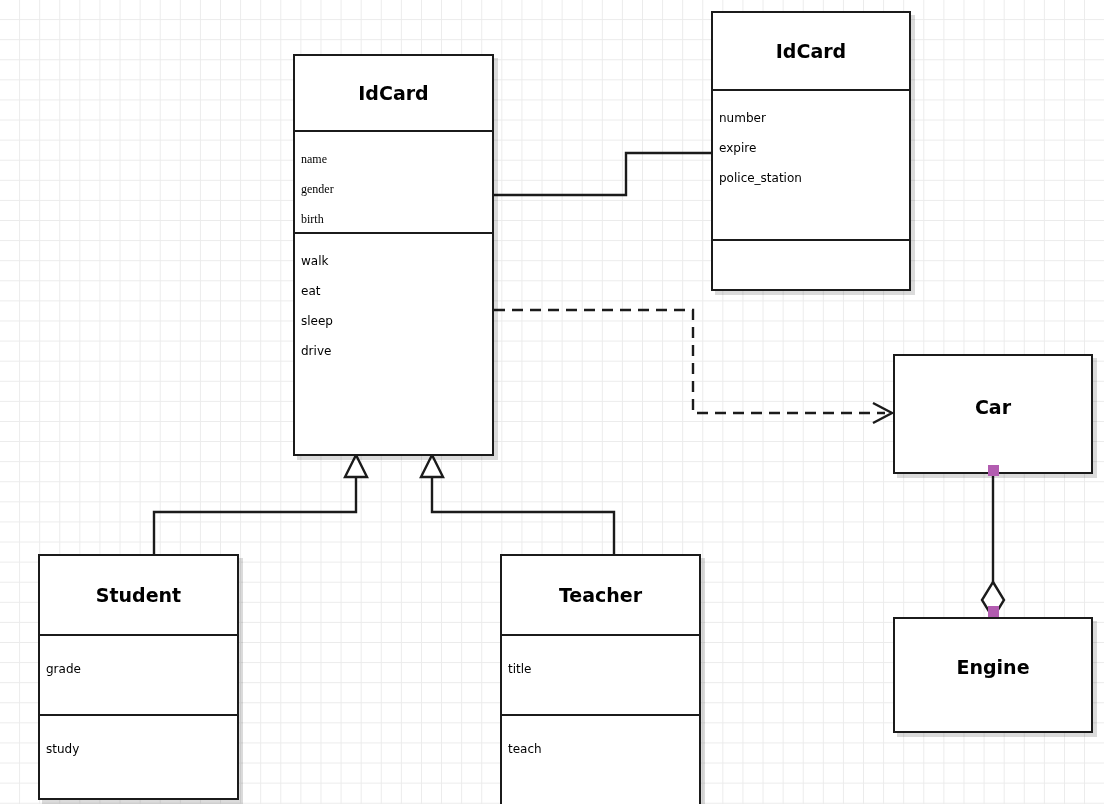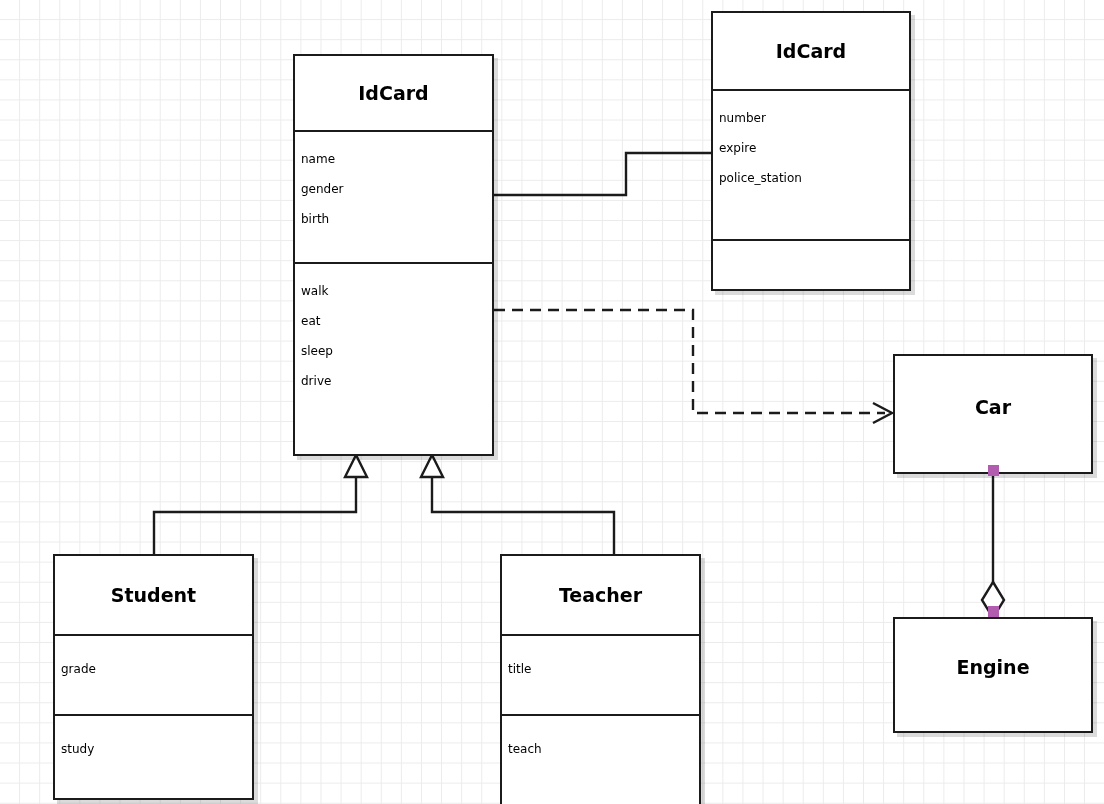--- a/index.html
+++ b/index.html
@@ -91,21 +91,21 @@
     </g>
 
     <g>
       <path d="M 993 474 L 993 585" fill="none" stroke="#1b1b1b" stroke-width="2.4"></path>
       <polygon points="993,582 1004,600 993,618 982,600" fill="#ffffff" stroke="#1b1b1b" stroke-width="2.4"></polygon>
     </g>
   </svg>
 
   <div class="uml-class" style="left:293px; top:54px; width:201px; height:402px;">
     <div class="cls-name" style="height:74px;">IdCard</div>
-    <div class="cls-compartment" style="height:132px;">
+    <div class="cls-compartment" style="height:102px;font-family:Liberation Serif, serif;">
       <div class="member">name</div>
       <div class="member">gender</div>
       <div class="member">birth</div>
     </div>
     <div class="cls-compartment" style="height:160px;">
       <div class="member">walk</div>
       <div class="member">eat</div>
       <div class="member">sleep</div>
       <div class="member">drive</div>
     </div>
@@ -122,21 +122,21 @@
   </div>
 
   <div class="uml-class" style="left:893px; top:354px; width:200px; height:120px;">
     <div class="cls-name" style="height:102px;">Car</div>
   </div>
 
   <div class="uml-class" style="left:893px; top:617px; width:200px; height:116px;">
     <div class="cls-name" style="height:96px;">Engine</div>
   </div>
 
-  <div class="uml-class" style="left:53px; top:554px; width:201px; height:246px;">
+  <div class="uml-class" style="left:38px; top:554px; width:201px; height:246px;">
     <div class="cls-name" style="height:78px;">Student</div>
     <div class="cls-compartment" style="height:80px; padding-top:18px;">
       <div class="member">grade</div>
     </div>
     <div class="cls-compartment" style="height:86px; padding-top:18px;">
       <div class="member">study</div>
     </div>
   </div>
 
   <div class="uml-class" style="left:500px; top:554px; width:201px; height:272px;">

